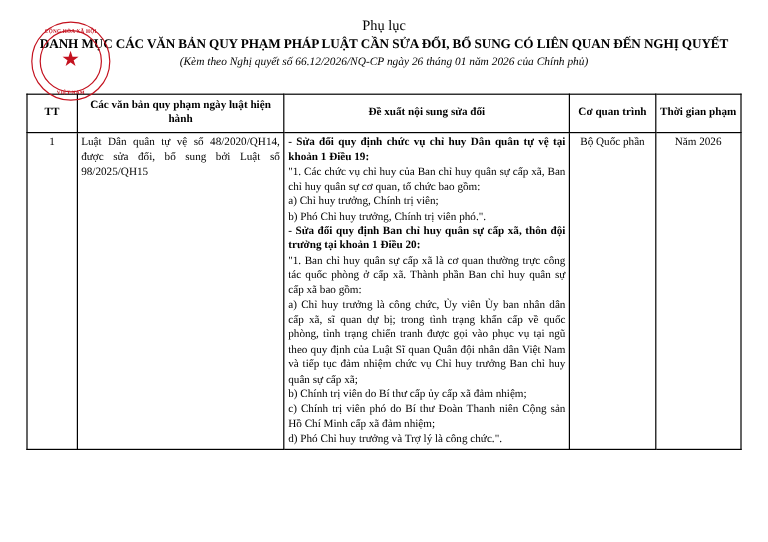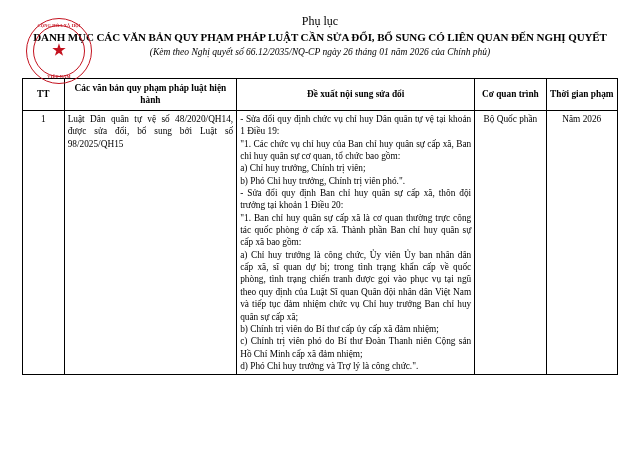--- a/index.html
+++ b/index.html
@@ -112,53 +112,53 @@
   .col-tt { width: 7%; }
   .col-vb { width: 29%; }
   .col-dx { width: 40%; }
   .col-cq { width: 12%; }
   .col-tg { width: 12%; }
   td.center { text-align: center; }
   .just {
     text-align: justify;
     text-justify: inter-word;
   }
-  .b { font-weight: normal; }
+  .b { font-weight: bold; }
   .p { margin: 0; }
 </style>
 </head>
 <body>
 
 <div class="page">
 
   <div class="seal">
     <div class="inner"></div>
     <div class="txt-top">CỘNG HÒA XÃ HỘI</div>
     <div class="star">★</div>
     <div class="txt-bot">VIỆT NAM</div>
   </div>
 
   <div class="hdr">
     <div class="phuluc">Phụ lục</div>
     <div class="title">DANH MỤC CÁC VĂN BẢN QUY PHẠM PHÁP LUẬT CẦN SỬA ĐỔI, BỔ SUNG CÓ LIÊN QUAN ĐẾN NGHỊ QUYẾT</div>
-    <div class="sub">(Kèm theo Nghị quyết số 66.12/2035/NQ-CP ngày 26 tháng 01 năm 2026 của Chính phủ)</div>
+    <div class="sub">(Kèm theo Nghị quyết số 66.12/2026/NQ-CP ngày 26 tháng 01 năm 2026 của Chính phủ)</div>
   </div>
 
   <table class="doc">
     <colgroup>
       <col class="col-tt">
       <col class="col-vb">
       <col class="col-dx">
       <col class="col-cq">
       <col class="col-tg">
     </colgroup>
     <thead>
       <tr>
         <th>TT</th>
-        <th>Các văn bản quy phạm pháp luật hiện hành</th>
+        <th>Các văn bản quy phạm ngày luật hiện hành</th>
         <th>Đề xuất nội sung sửa đổi</th>
         <th>Cơ quan trình</th>
         <th>Thời gian phạm</th>
       </tr>
     </thead>
     <tbody>
       <tr>
         <td class="center">1</td>
         <td class="just">Luật Dân quân tự vệ số 48/2020/QH14, được sửa đổi, bổ sung bởi Luật số 98/2025/QH15</td>
         <td class="just">

